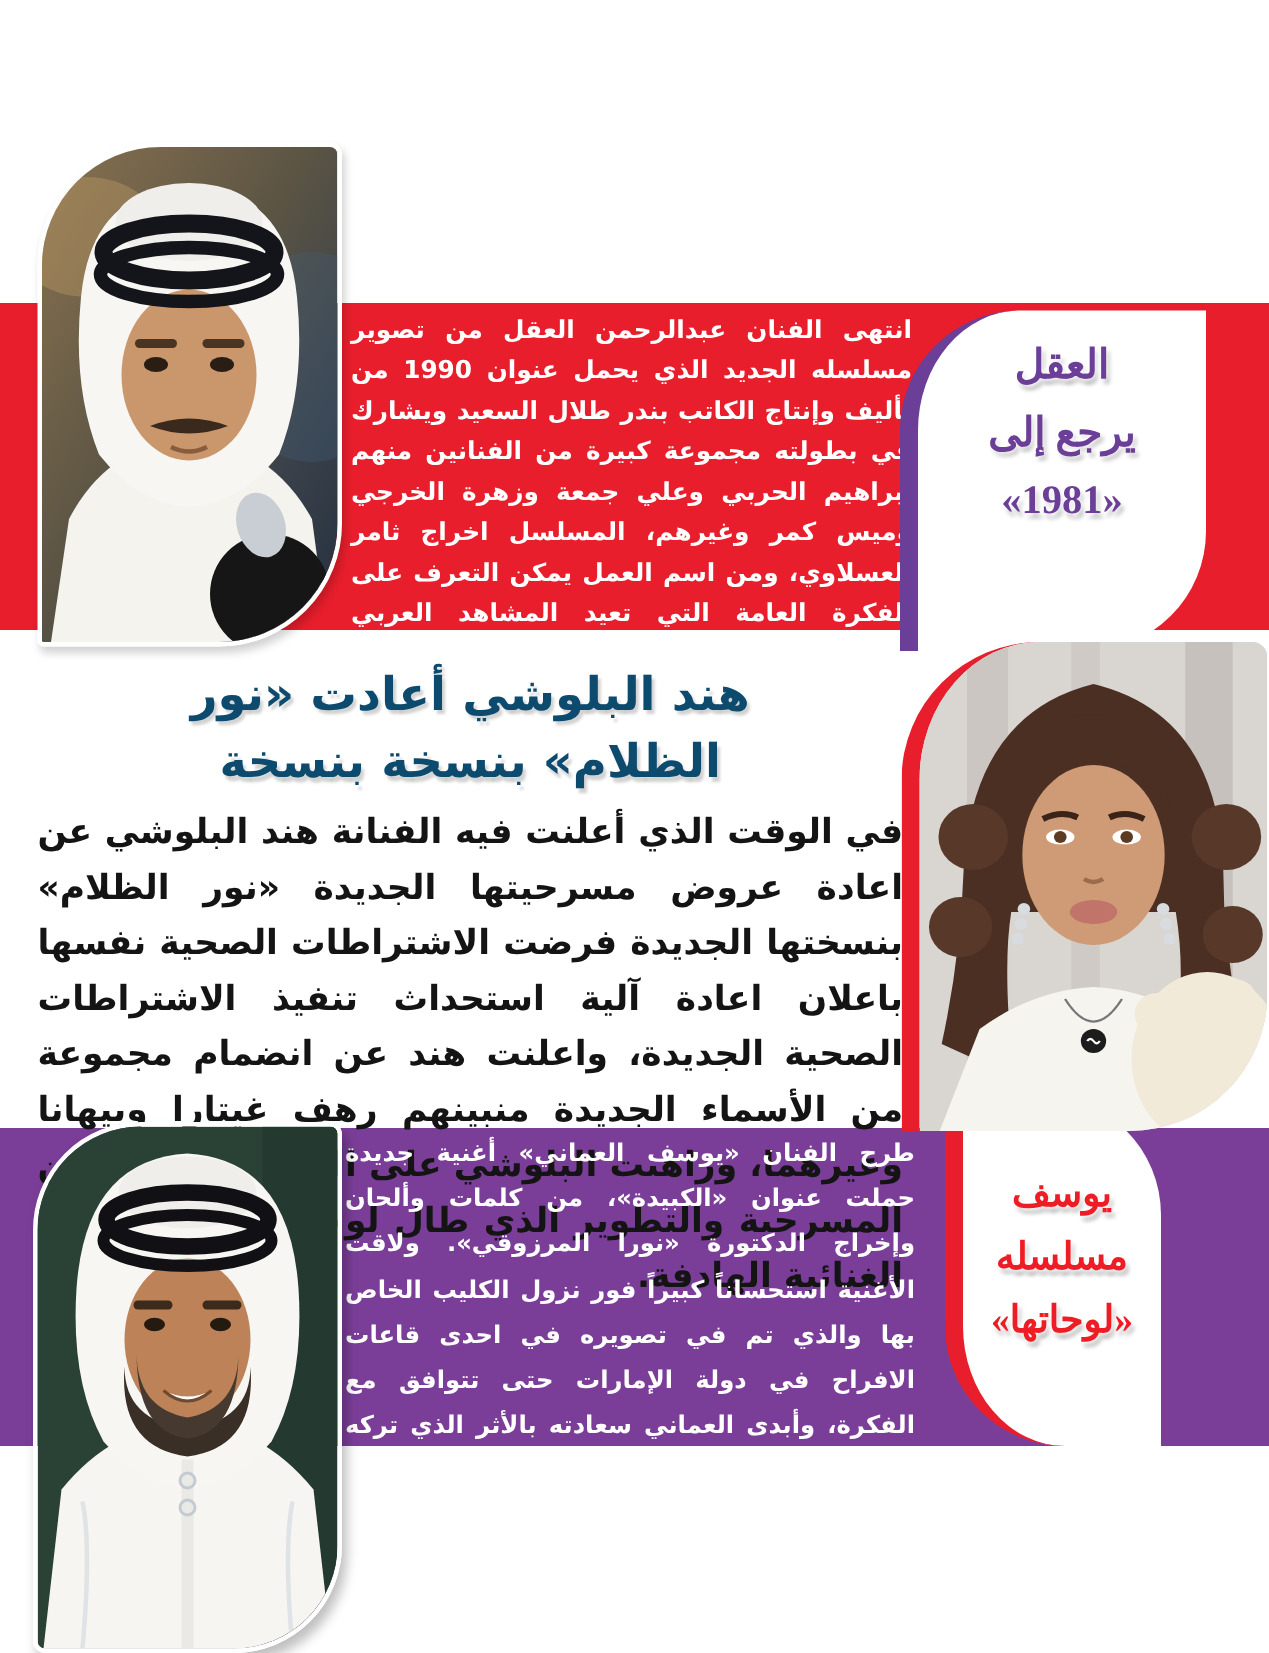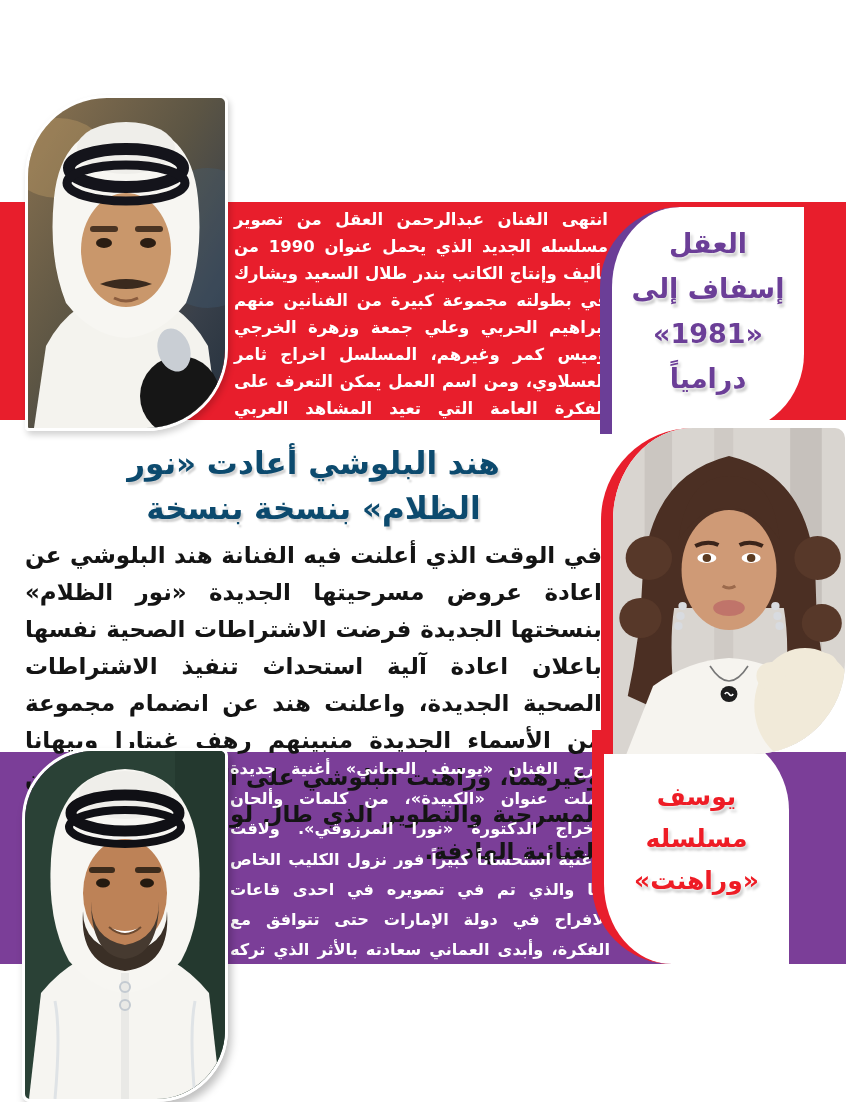--- a/index.html
+++ b/index.html
@@ -13,23 +13,23 @@
   .band-purple{top:752px;height:212px;background:#7b3e98;}
 
   
   .photo{position:absolute;overflow:hidden;z-index:3;border:3px solid #fff;box-shadow:2px 4px 6px rgba(0,0,0,.18);}
   .photo svg{display:block;width:100%;height:100%;}
   .photo-aql{left:25px;top:95px;width:197px;height:330px;border-radius:82px 8px 82px 4px;}
   .photo-balushi{left:601px;top:428px;width:232px;height:326px;border:none;border-left:12px solid #e81e2c;border-radius:92px 10px 92px 0;box-shadow:none;}
   .photo-omani{left:22px;top:748px;width:200px;height:348px;border-radius:72px 8px 72px 8px;box-shadow:3px 6px 8px rgba(0,0,0,.25);}
 
   
-  .blob{position:absolute;background:#fff;z-index:2;text-align:center;}
+  .blob{position:absolute;background:#fff;z-index:2;text-align:center;font-family:Liberation Serif, serif;}
   .blob-aql{left:600px;top:207px;width:192px;height:213px;border-left:12px solid #6b3e97;border-radius:80px 0 80px 0;padding-top:14px;box-sizing:content-box;}
-  .blob-omani{left:592px;top:730px;width:197px;height:234px;border-left:12px solid #e81e2c;border-radius:0 80px 0 80px;padding-top:46px;box-sizing:border-box;}
+  .blob-omani{left:630px;top:730px;width:144px;height:234px;border-left:12px solid #e81e2c;border-radius:0 80px 0 80px;padding-top:46px;box-sizing:border-box;}
   .blob .hl{display:block;font-weight:bold;}
   .blob-aql .hl{color:#6b3e97;font-size:27px;line-height:45px;
      text-shadow:0 0 5px #fff,0 0 5px #fff,2px 3px 3px rgba(0,0,0,.30);}
   .blob-omani .hl{color:#ee1c25;font-size:25px;line-height:42px;
      text-shadow:0 0 5px #fff,0 0 5px #fff,2px 3px 3px rgba(0,0,0,.30);}
 
   
   .body-text{position:absolute;margin:0;text-align:justify;z-index:2;}
   .body-aql{left:234px;top:206px;width:374px;color:#ffffff;font-weight:bold;font-size:16.5px;line-height:27px;}
   .body-balushi{left:25px;top:537px;width:577px;color:#141414;font-weight:bold;font-size:23px;line-height:37px;}
@@ -75,23 +75,22 @@
       <rect x="138" y="238" width="22" height="60" rx="8" fill="#9aa7b2" transform="rotate(-18 149 268)"></rect>
       <circle cx="152" cy="298" r="40" fill="#161616"></circle>
       <ellipse cx="146" cy="252" rx="16" ry="22" fill="#c9ced4" transform="rotate(-18 146 252)"></ellipse>
     </svg>
   </div>
 
   <p class="body-text body-aql">انتهى الفنان عبدالرحمن العقل من تصوير مسلسله الجديد الذي يحمل عنوان 1990 من تأليف وإنتاج الكاتب بندر طلال السعيد ويشارك في بطولته مجموعة كبيرة من الفنانين منهم ابراهيم الحربي وعلي جمعة وزهرة الخرجي وميس كمر وغيرهم، المسلسل اخراج ثامر العسلاوي، ومن اسم العمل يمكن التعرف على الفكرة العامة التي تعيد المشاهد العربي والخليجي والكويتي على وجه الخصوص للعام 1990 والذي شهد غزو الكويت في الثاني من اغسطس.</p>
 
   <div class="blob blob-aql">
     <span class="hl">العقل</span>
-    <span class="hl">إسفاف إلى</span>
+    <span class="hl">يرجع إلى</span>
     <span class="hl">«1981»</span>
-    <span class="hl">درامياً</span>
   </div>
 
   <div class="balushi-headline">
     <span class="hl">هند البلوشي أعادت «نور</span>
     <span class="hl">الظلام» بنسخة بنسخة</span>
   </div>
 
   <p class="body-text body-balushi">في الوقت الذي أعلنت فيه الفنانة هند البلوشي عن اعادة عروض مسرحيتها الجديدة «نور الظلام» بنسختها الجديدة فرضت الاشتراطات الصحية نفسها باعلان اعادة آلية استحداث تنفيذ الاشتراطات الصحية الجديدة، واعلنت هند عن انضمام مجموعة من الأسماء الجديدة منبينهم رهف غيتارا وبيهانا وغيرهما، وراهنت البلوشي على النسخة الجديدة من المسرحية والتطوير الذي طال لوحاتها الاستعراضية الغنائية الهادفة.</p>
 
   <div class="photo photo-balushi">
@@ -158,16 +157,16 @@
       <circle cx="100" cy="254" r="5" fill="none" stroke="#c3cad1" stroke-width="2"></circle>
       <path d="M30 348 Q36 280 30 250 M170 348 Q164 280 170 250" stroke="#dfe3e6" stroke-width="3" fill="none"></path>
     </svg>
   </div>
 
   <p class="body-text body-omani">طرح الفنان «يوسف العماني» أغنية جديدة حملت عنوان «الكبيدة»، من كلمات وألحان وإخراج الدكتورة «نورا المرزوقي». ولاقت الأغنية استحساناً كبيراً فور نزول الكليب الخاص بها والذي تم في تصويره في احدى قاعات الافراح في دولة الإمارات حتى تتوافق مع الفكرة، وأبدى العماني سعادته بالأثر الذي تركه الكليب لدى المتابعين، مؤكداً أن الفكرة جديدة لا تحتوي أي إسفاف أو أشياء خارجة عن العرف.</p>
 
   <div class="blob blob-omani">
     <span class="hl">يوسف</span>
     <span class="hl">مسلسله</span>
-    <span class="hl">«وراهنت»</span>
+    <span class="hl">«لوحاتها»</span>
   </div>
 
 </div>
 
 </body></html>

